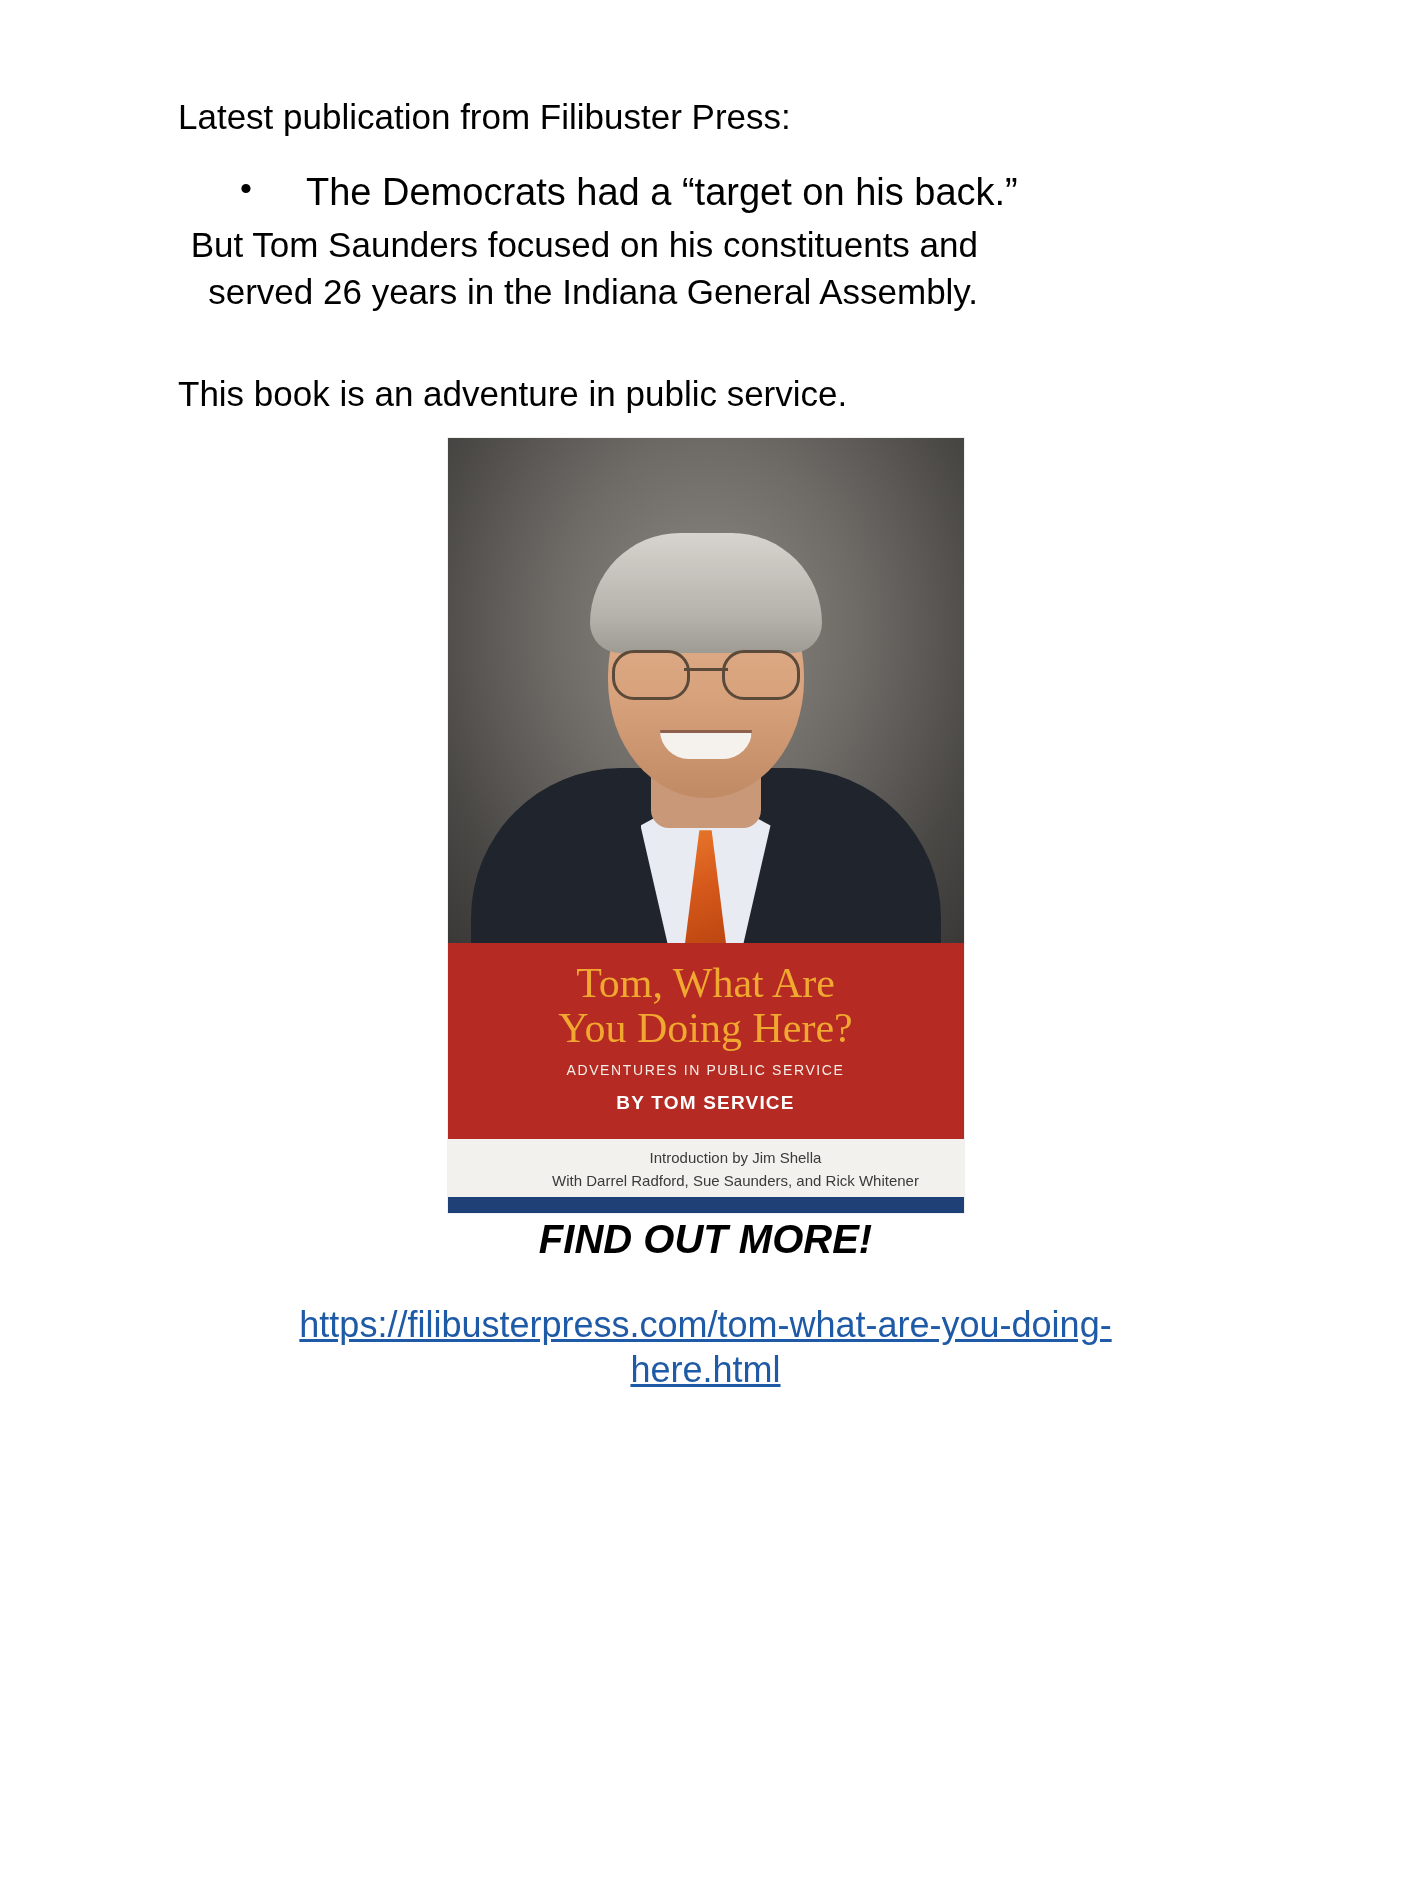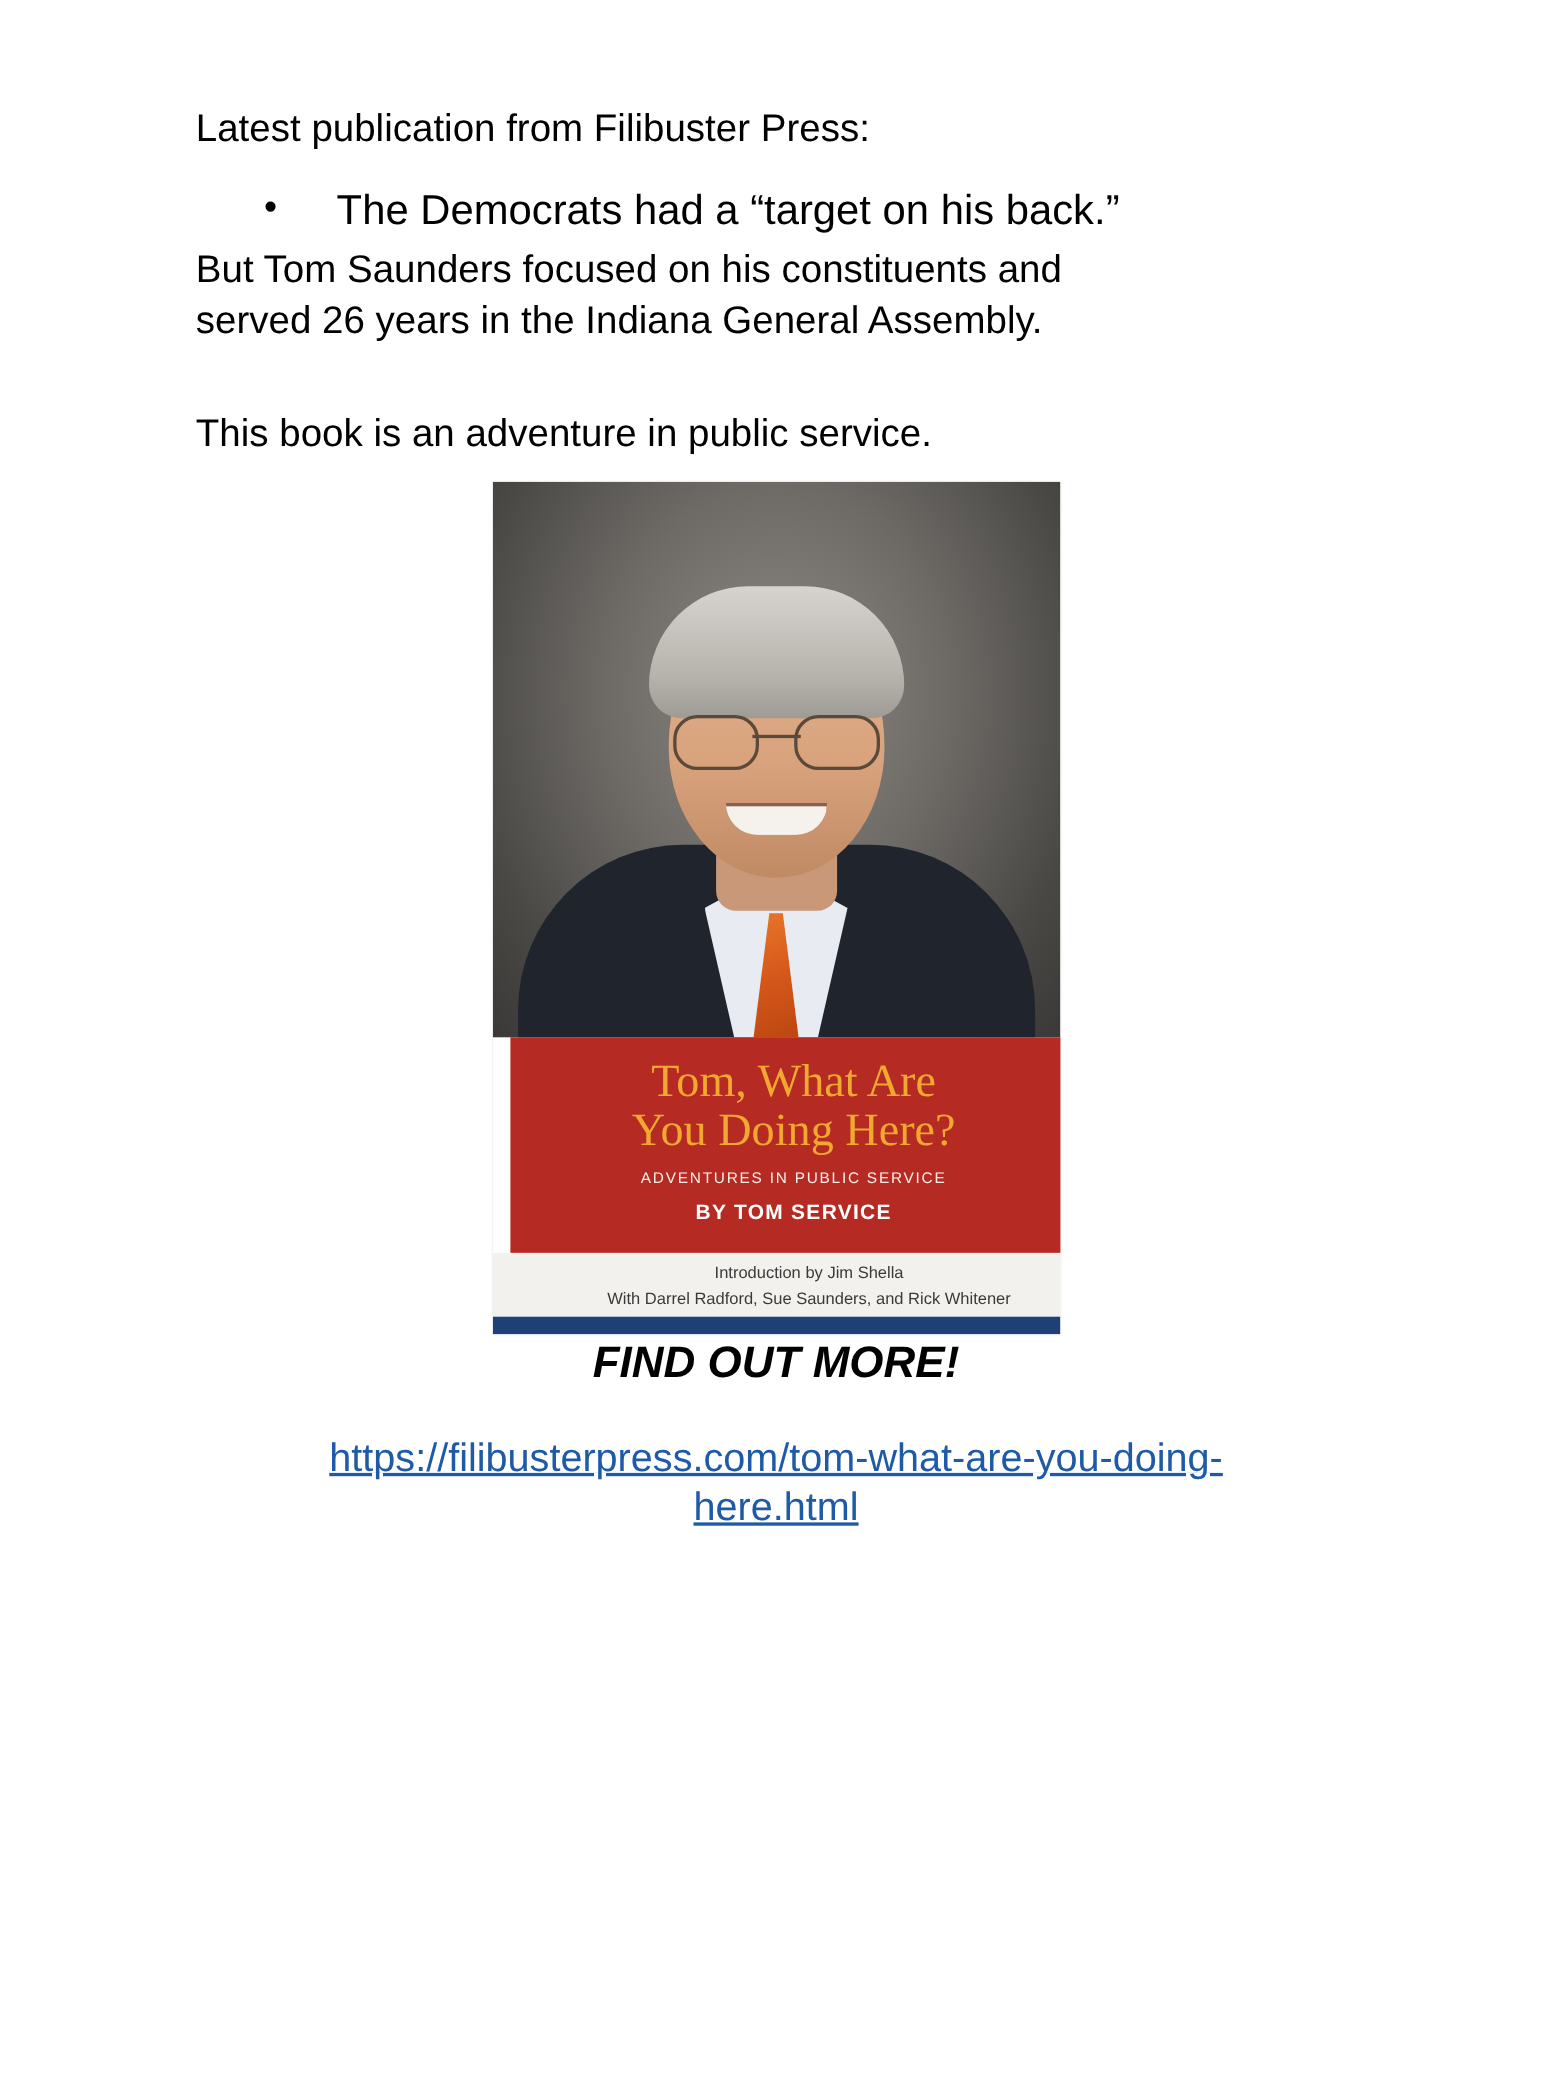--- a/index.html
+++ b/index.html
@@ -45,20 +45,21 @@
     position: absolute;
     left: 62px;
     top: -2px;
     font-size: 34px;
   }
   .body-line {
     font-size: 35px;
     line-height: 1.32;
     margin: 0;
     max-width: 800px;
+    text-align: right;
   }
   .tagline {
     font-size: 35px;
     line-height: 1.3;
     margin: 56px 0 0 0;
     text-align: left;
     padding-right: 10px;
   }
   .cover-wrap {
     margin-top: 22px;
@@ -156,21 +157,21 @@
     position: absolute;
     left: 50%; top: 292px;
     transform: translateX(-50%);
     width: 92px; height: 26px;
     background: #f5f2ee;
     border-radius: 0 0 46px 46px;
     border-top: 3px solid #8d5f4d;
   }
   .cover .band {
     position: absolute;
-    left: 16px; top: 505px;
+    left: 0; top: 505px;
     width: 516px; height: 196px;
     background: #b52a22;
   }
   .cover .band .t1,
   .cover .band .t2 {
     font-family: "Liberation Serif", serif;
     color: #f0a830;
     font-size: 42px;
     line-height: 1.06;
     text-align: center;

